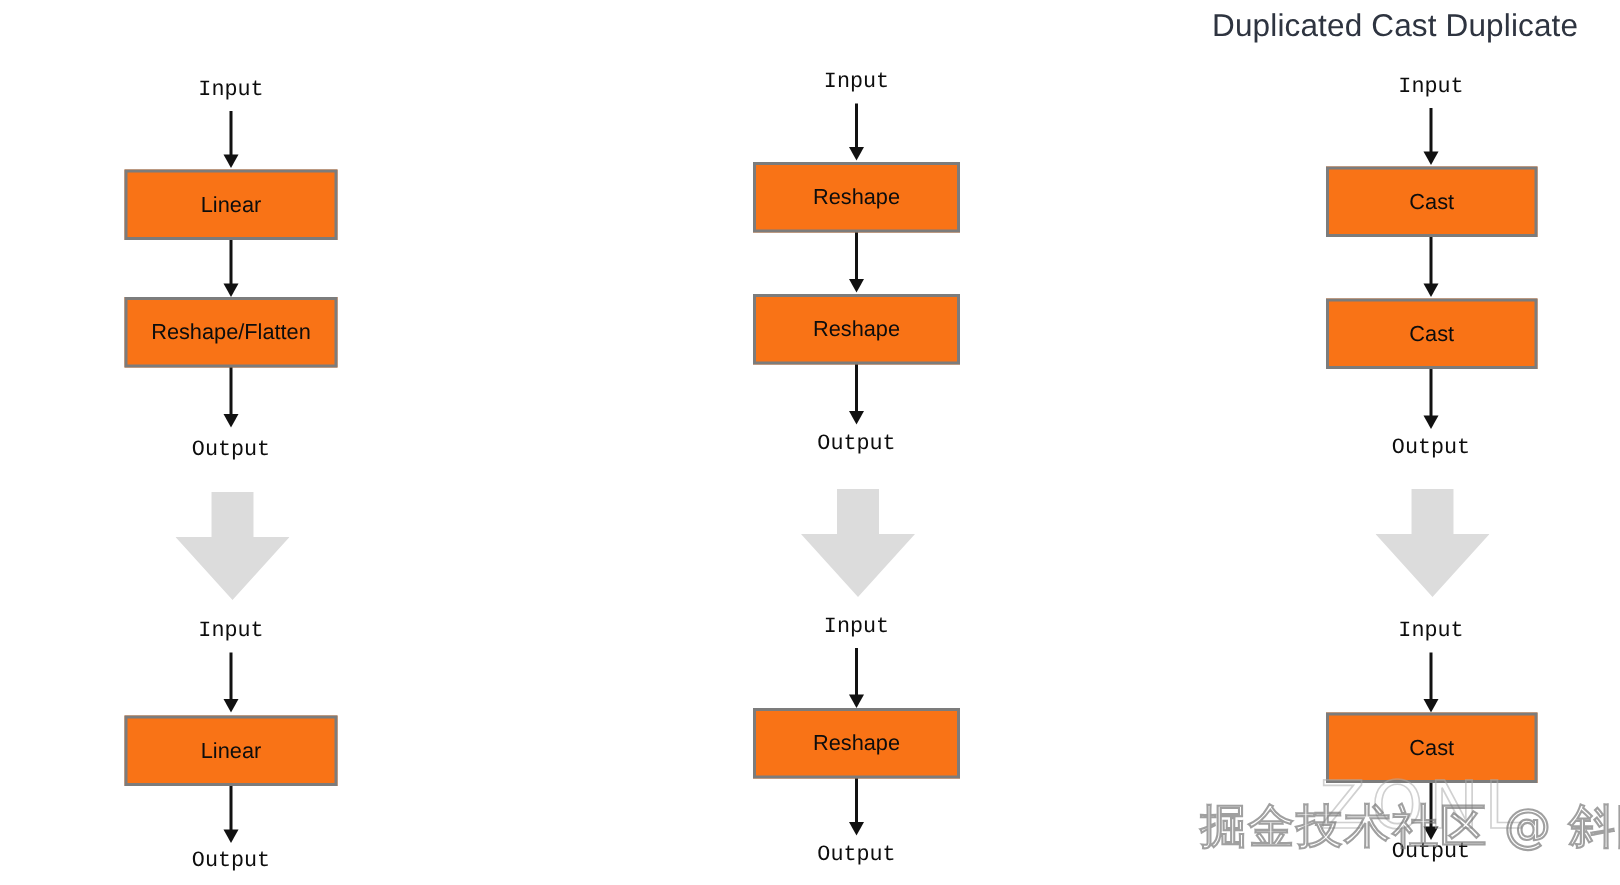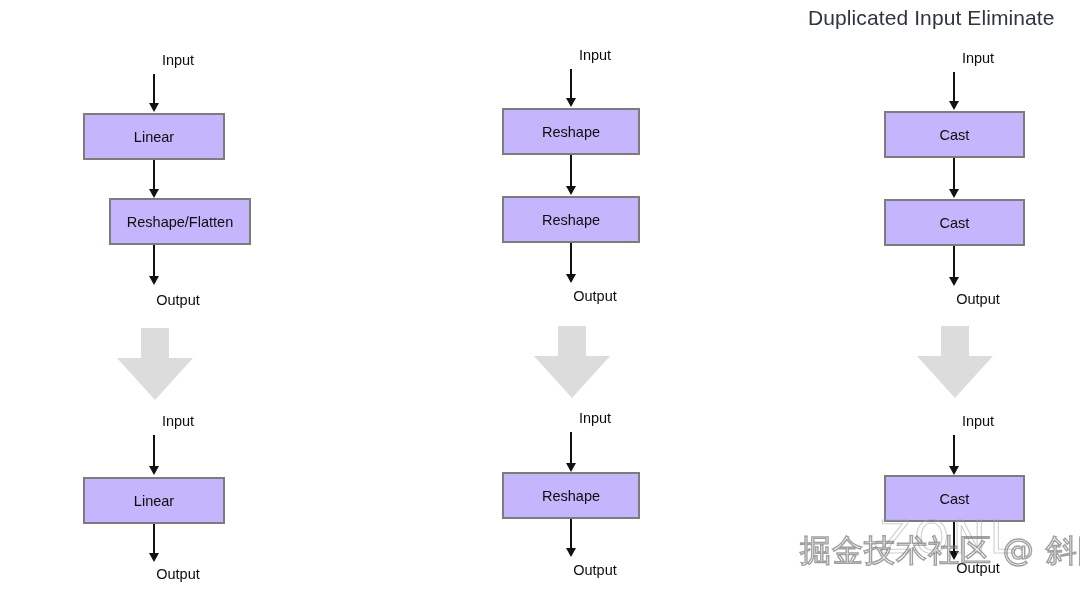--- a/index.html
+++ b/index.html
@@ -35,41 +35,40 @@
     white-space: nowrap;
     font-family: "Liberation Sans", sans-serif;
   }
   #col-0 .col-title { left: 12px; }
   #col-1 .col-title { left: 8px; }
   #col-2 .col-title { left: 18px; }
 
   
   .node-box {
     position: absolute;
-    background: #c4b5fd;
+    background: #f97316;
     border: 2px solid #7c7c7c;
     box-sizing: border-box;
     display: flex;
     align-items: center;
     justify-content: center;
     font-size: 14.5px;
     color: #0d0d0d;
     font-family: "Liberation Sans", sans-serif;
     white-space: nowrap;
   }
 
   .io-label {
     position: absolute;
     font-size: 14.5px;
     color: #0d0d0d;
     text-align: center;
     white-space: nowrap;
     transform: translateX(-50%);
-    font-family: Liberation Sans, sans-serif;
-    margin-left: 24px;
+    font-family: Liberation Mono, monospace;
   }
 
   .connector {
     position: absolute;
     transform: translateX(-50%);
   }
   .connector .shaft {
     position: absolute;
     left: 50%;
     top: 0;
@@ -136,21 +135,21 @@
         <div class="head"></div>
     </div>
 
     <div class="node-box" style="left:83px; top:113px; width:142px; height:47px;">Linear</div>
 
     <div class="connector" style="left:154px; top:160px; width:14px; height:38px;">
       <div class="shaft" style="height:30px;"></div>
         <div class="head"></div>
     </div>
 
-    <div class="node-box" style="left:83px; top:198px; width:142px; height:47px;margin-left:26px;">Reshape/Flatten</div>
+    <div class="node-box" style="left:83px; top:198px; width:142px; height:47px;">Reshape/Flatten</div>
 
     <div class="connector" style="left:154px; top:245px; width:14px; height:40px;">
       <div class="shaft" style="height:32px;"></div>
         <div class="head"></div>
     </div>
 
     <div class="io-label" style="left:154px; top:292px;">Output</div>
   </div>
 
   <div class="big-arrow" style="left:155px; top:328px;">
@@ -226,21 +225,21 @@
       <div class="shaft" style="height:30px;"></div>
         <div class="head"></div>
     </div>
 
     <div class="io-label" style="left:171px; top:562px;">Output</div>
   </div>
 </div>
 
 <div class="column" id="col-2">
 
-  <div class="col-title">Duplicated Input Eliminate</div>
+  <div class="col-title">Duplicated Cast Duplicate</div>
 
   <div>
     <div class="io-label" style="left:164px; top:50px;">Input</div>
 
     <div class="connector" style="left:164px; top:72px; width:14px; height:38px;">
       <div class="shaft" style="height:30px;"></div>
         <div class="head"></div>
     </div>
 
     <div class="node-box" style="left:94px; top:111px; width:141px; height:47px;">Cast</div>

